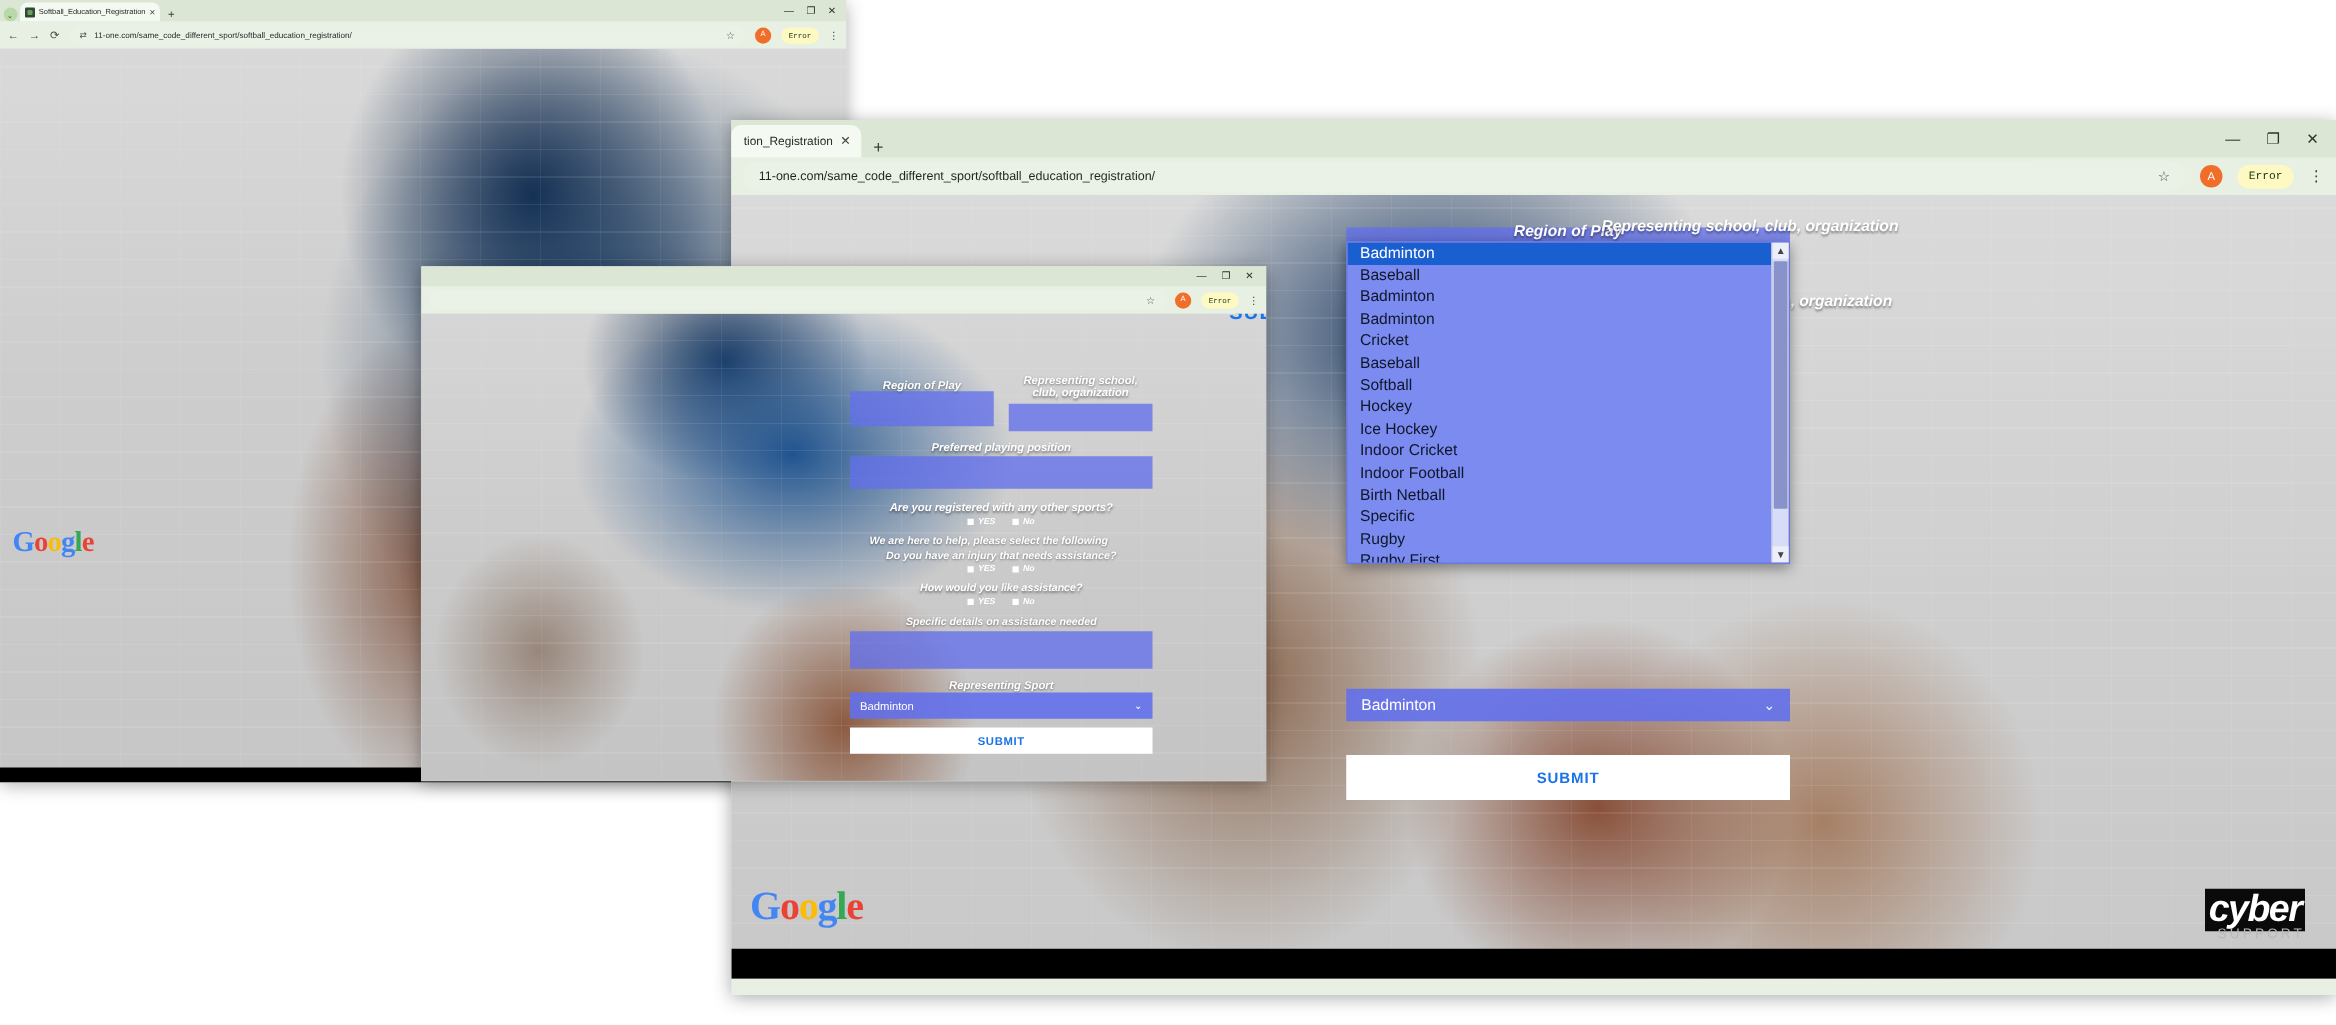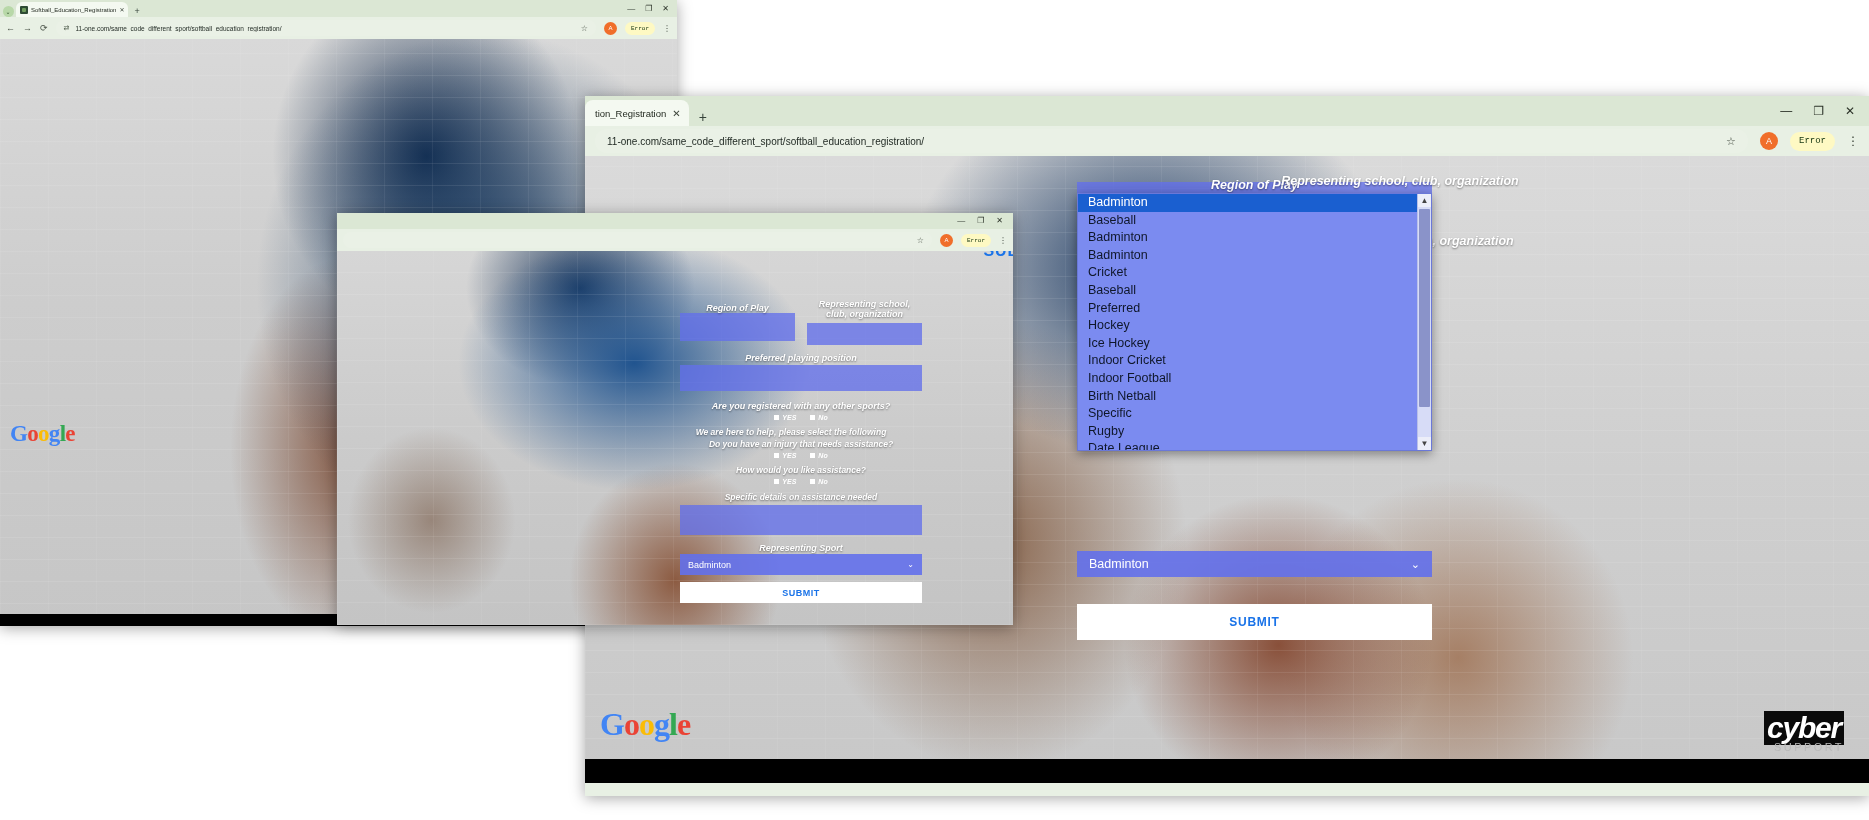--- a/index.html
+++ b/index.html
@@ -338,29 +338,29 @@
     <div class="flabel" style="position:absolute; left:665px; top:78px; width:300px; font-size:12.5px; line-height:1.15;">Representing school, club, organization</div>
 
     <div class="dropdown" style="left:492px; top:97px; width:355px; height:258px; pointer-events:auto;">
       <div class="dd-list">
           <div class="dd-item sel">Badminton</div>
           <div class="dd-item">Baseball</div>
           <div class="dd-item">Badminton</div>
           <div class="dd-item">Badminton</div>
           <div class="dd-item">Cricket</div>
           <div class="dd-item">Baseball</div>
-          <div class="dd-item">Preferred</div>
+          <div class="dd-item">Softball</div>
           <div class="dd-item">Hockey</div>
           <div class="dd-item">Ice Hockey</div>
           <div class="dd-item">Indoor Cricket</div>
           <div class="dd-item">Indoor Football</div>
           <div class="dd-item">Birth Netball</div>
           <div class="dd-item">Specific</div>
           <div class="dd-item">Rugby</div>
-          <div class="dd-item">Date League</div>
+          <div class="dd-item">Rugby First</div>
         </div>
       <div class="dd-scroll">
         <div class="dd-arrow">▲</div>
         <div class="dd-thumb" style="top:15px; height:198px;"></div>
         <div class="dd-arrow" style="position:absolute;bottom:0;left:0;right:0;">▼</div>
       </div>
     </div>
 
     <div class="selbox" style="position:absolute; left:492px; top:455px; width:355px; height:26px; padding:0 12px; pointer-events:auto;">
       <span style="font-size:12.5px;">Badminton</span>

